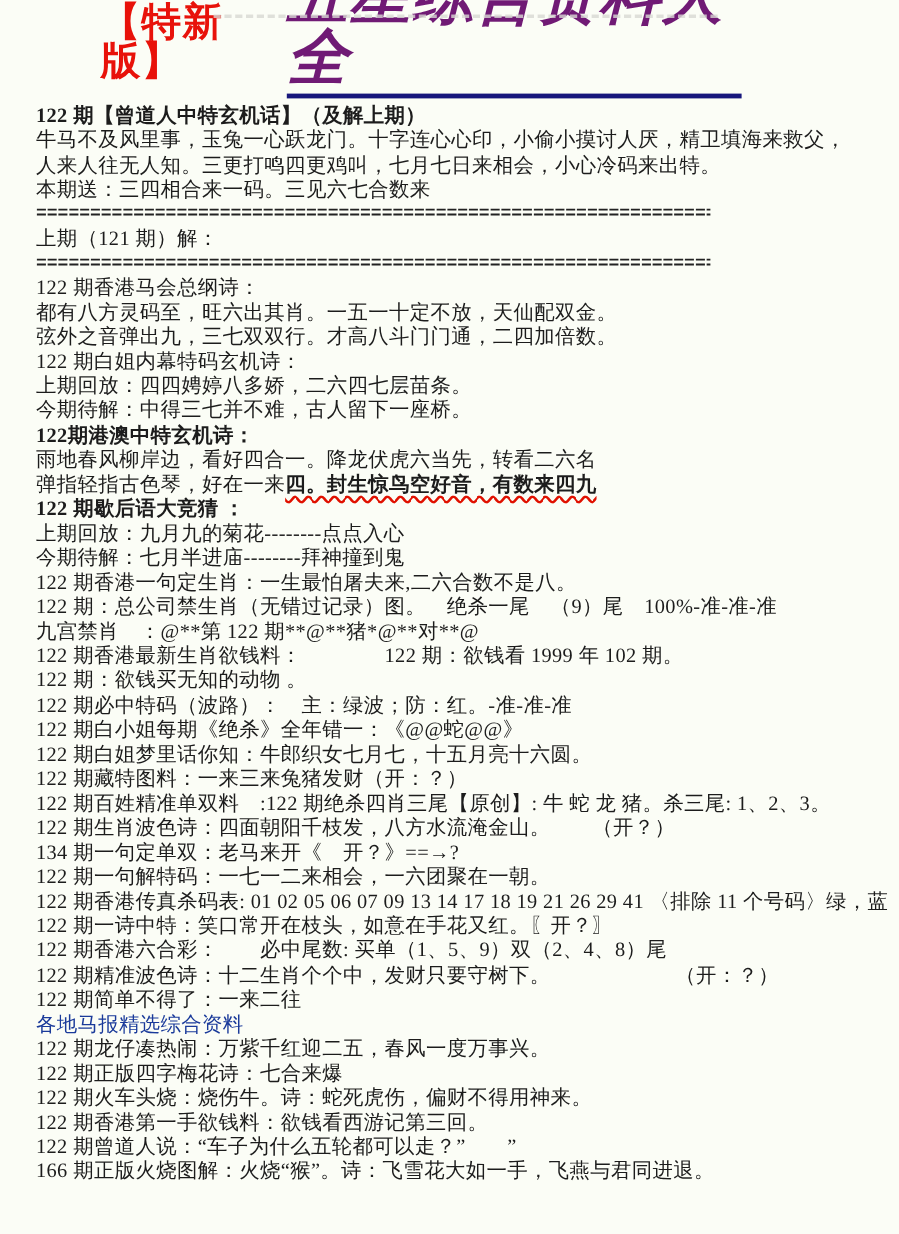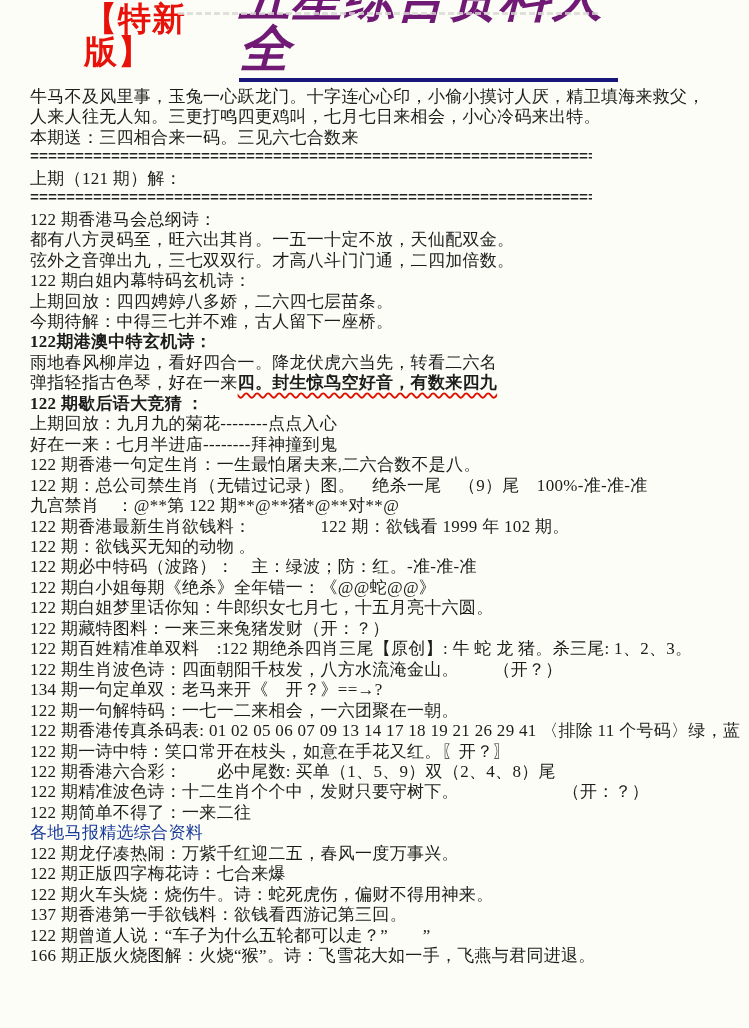--- a/index.html
+++ b/index.html
@@ -47,38 +47,39 @@
 
 <div class="page">
 
   <div class="header">
     <div class="artifact-top"></div>
     <span class="badge">【特新版】</span>
     <span class="title">五星综合资料大全</span>
   </div>
 
   <div class="content">
+    <div class="line bold">122 期【曾道人中特玄机话】（及解上期）</div>
     <div class="line">牛马不及风里事，玉兔一心跃龙门。十字连心心印，小偷小摸讨人厌，精卫填海来救父，</div>
     <div class="line">人来人往无人知。三更打鸣四更鸡叫，七月七日来相会，小心冷码来出特。</div>
     <div class="line">本期送：三四相合来一码。三见六七合数来</div>
     <div class="line sep">========================================================================</div>
     <div class="line">上期（121 期）解：</div>
     <div class="line sep">========================================================================</div>
     <div class="line">122 期香港马会总纲诗：</div>
     <div class="line">都有八方灵码至，旺六出其肖。一五一十定不放，天仙配双金。</div>
     <div class="line">弦外之音弹出九，三七双双行。才高八斗门门通，二四加倍数。</div>
     <div class="line">122 期白姐内幕特码玄机诗：</div>
     <div class="line">上期回放：四四娉婷八多娇，二六四七层苗条。</div>
     <div class="line">今期待解：中得三七并不难，古人留下一座桥。</div>
     <div class="line bold">122期港澳中特玄机诗：</div>
     <div class="line">雨地春风柳岸边，看好四合一。降龙伏虎六当先，转看二六名</div>
     <div class="line"><span>弹指轻指古色琴，好在一来</span><span class="red-wavy">四。封生惊鸟空好音，有数来四九</span></div>
     <div class="line bold">122 期歇后语大竞猜 ：</div>
     <div class="line">上期回放：九月九的菊花--------点点入心</div>
-    <div class="line">好在一来：七月半进庙--------拜神撞到鬼</div>
+    <div class="line">今期待解：七月半进庙--------拜神撞到鬼</div>
     <div class="line">122 期香港一句定生肖：一生最怕屠夫来,二六合数不是八。</div>
     <div class="line">122 期：总公司禁生肖（无错过记录）图。　绝杀一尾　（9）尾　100%-准-准-准</div>
     <div class="line">九宫禁肖　：@**第 122 期**@**猪*@**对**@</div>
     <div class="line">122 期香港最新生肖欲钱料：　　　　122 期：欲钱看 1999 年 102 期。</div>
     <div class="line">122 期：欲钱买无知的动物 。</div>
     <div class="line">122 期必中特码（波路）：　主：绿波；防：红。-准-准-准</div>
     <div class="line">122 期白小姐每期《绝杀》全年错一：《@@蛇@@》</div>
     <div class="line">122 期白姐梦里话你知：牛郎织女七月七，十五月亮十六圆。</div>
     <div class="line">122 期藏特图料：一来三来兔猪发财（开：？）</div>
     <div class="line">122 期百姓精准单双料　:122 期绝杀四肖三尾【原创】: 牛 蛇 龙 猪。杀三尾: 1、2、3。</div>
@@ -87,18 +88,18 @@
     <div class="line">122 期一句解特码：一七一二来相会，一六团聚在一朝。</div>
     <div class="line">122 期香港传真杀码表: 01 02 05 06 07 09 13 14 17 18 19 21 26 29 41 〈排除 11 个号码〉绿，蓝</div>
     <div class="line">122 期一诗中特：笑口常开在枝头，如意在手花又红。〖开？〗</div>
     <div class="line">122 期香港六合彩：　　必中尾数: 买单（1、5、9）双（2、4、8）尾</div>
     <div class="line">122 期精准波色诗：十二生肖个个中，发财只要守树下。　　　　　　（开：？）</div>
     <div class="line">122 期简单不得了：一来二往</div>
     <div class="line blue">各地马报精选综合资料</div>
     <div class="line">122 期龙仔凑热闹：万紫千红迎二五，春风一度万事兴。</div>
     <div class="line">122 期正版四字梅花诗：七合来爆</div>
     <div class="line">122 期火车头烧：烧伤牛。诗：蛇死虎伤，偏财不得用神来。</div>
-    <div class="line">137 期香港第一手欲钱料：欲钱看西游记第三回。</div>
+    <div class="line">122 期香港第一手欲钱料：欲钱看西游记第三回。</div>
     <div class="line">122 期曾道人说：“车子为什么五轮都可以走？”　　”</div>
     <div class="line">166 期正版火烧图解：火烧“猴”。诗：飞雪花大如一手，飞燕与君同进退。</div>
   </div>
 
 </div>
 
 </body></html>

